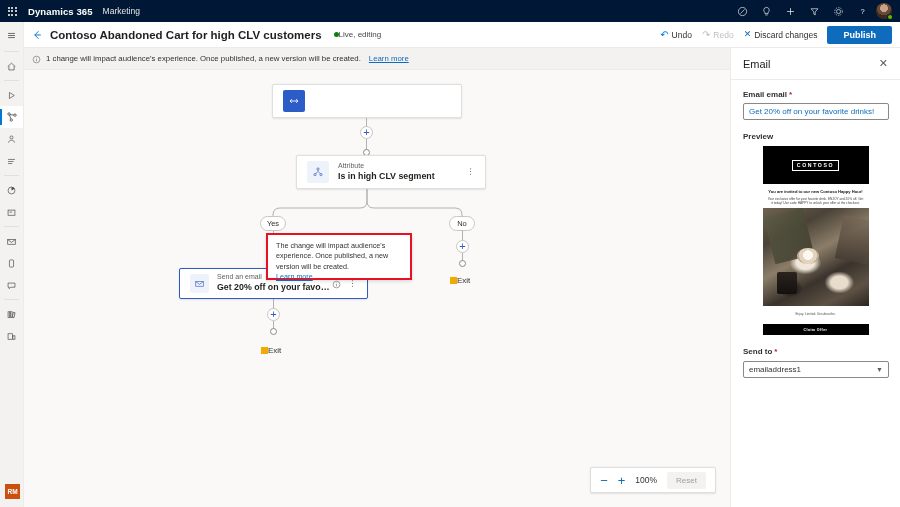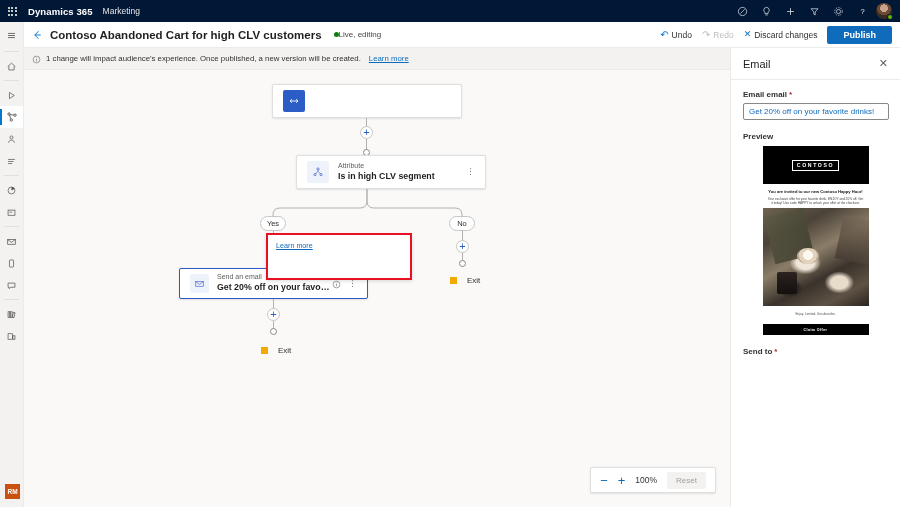--- a/index.html
+++ b/index.html
@@ -141,21 +141,21 @@
   .dotnode {
     position: absolute; width: 7px; height: 7px; border-radius: 50%;
     background: #ffffff; border: 1px solid #8a8886;
   }
   .branchlbl {
     position: absolute; width: 26px; height: 15px; border-radius: 8px;
     background: #ffffff; border: 1px solid #c8c6c4;
     display: flex; align-items: center; justify-content: center;
     font-size: 7.5px; color: #323130;
   }
-  .exit { position: absolute; display: flex; align-items: center; gap: 10px; }
+  .exit { position: absolute; display: flex; align-items: center; gap: 0; }
   .exit .flag { width: 7px; height: 7px; background: #f2a900; }
   .exit .etxt { font-size: 8px; color: #323130; }
 
   .callout {
     position: absolute; background: #ffffff; border: 2.5px solid #e81123;
     padding: 6px 8px; box-shadow: 0 1.6px 3.6px rgba(0,0,0,.13);
   }
   .callout .ctxt { font-size: 7.2px; color: #323130; line-height: 1.45; }
   .callout .clink { font-size: 7.2px; color: #0f6cbd; text-decoration: underline; }
 
@@ -543,20 +543,21 @@
     <div class="conn" style="left:438px; top:161px; width:1px; height:11px;"></div>
     <div class="plusbtn" style="left:432px; top:170px;">+</div>
     <div class="conn" style="left:438px; top:183px; width:1px; height:8px;"></div>
     <div class="dotnode" style="left:435px; top:190px;"></div>
     <div class="exit" style="left:426px; top:206px;">
       <span class="flag"></span>
       <span class="etxt">Exit</span>
     </div>
 
     <div class="callout" style="left:242px; top:163px; width:146px; height:47px;">
+      <div class="ctxt">The change will impact audience's experience. Once published, a new version will be created.</div>
       <div class="clink">Learn more</div>
     </div>
 
     <div class="zoomctl">
       <span class="zi">−</span>
       <span class="zi">+</span>
       <span class="zlvl">100%</span>
       <button class="zreset">Reset</button>
     </div>
   </div>
@@ -596,16 +597,20 @@
           <div class="ft">Enjoy. Limited. Unsubscribe.</div>
         </div>
         <div class="pv-cta">
           <span>Claim Offer</span>
         </div>
       </div>
 
       <div class="sect-label">
         <span>Send to</span><span class="req">*</span>
       </div>
+      <div class="fselect">
+        <span class="val">emailaddress1</span>
+        <span class="chev">▼</span>
+      </div>
     </div>
   </div>
 
 </div>
 
 </body></html>

